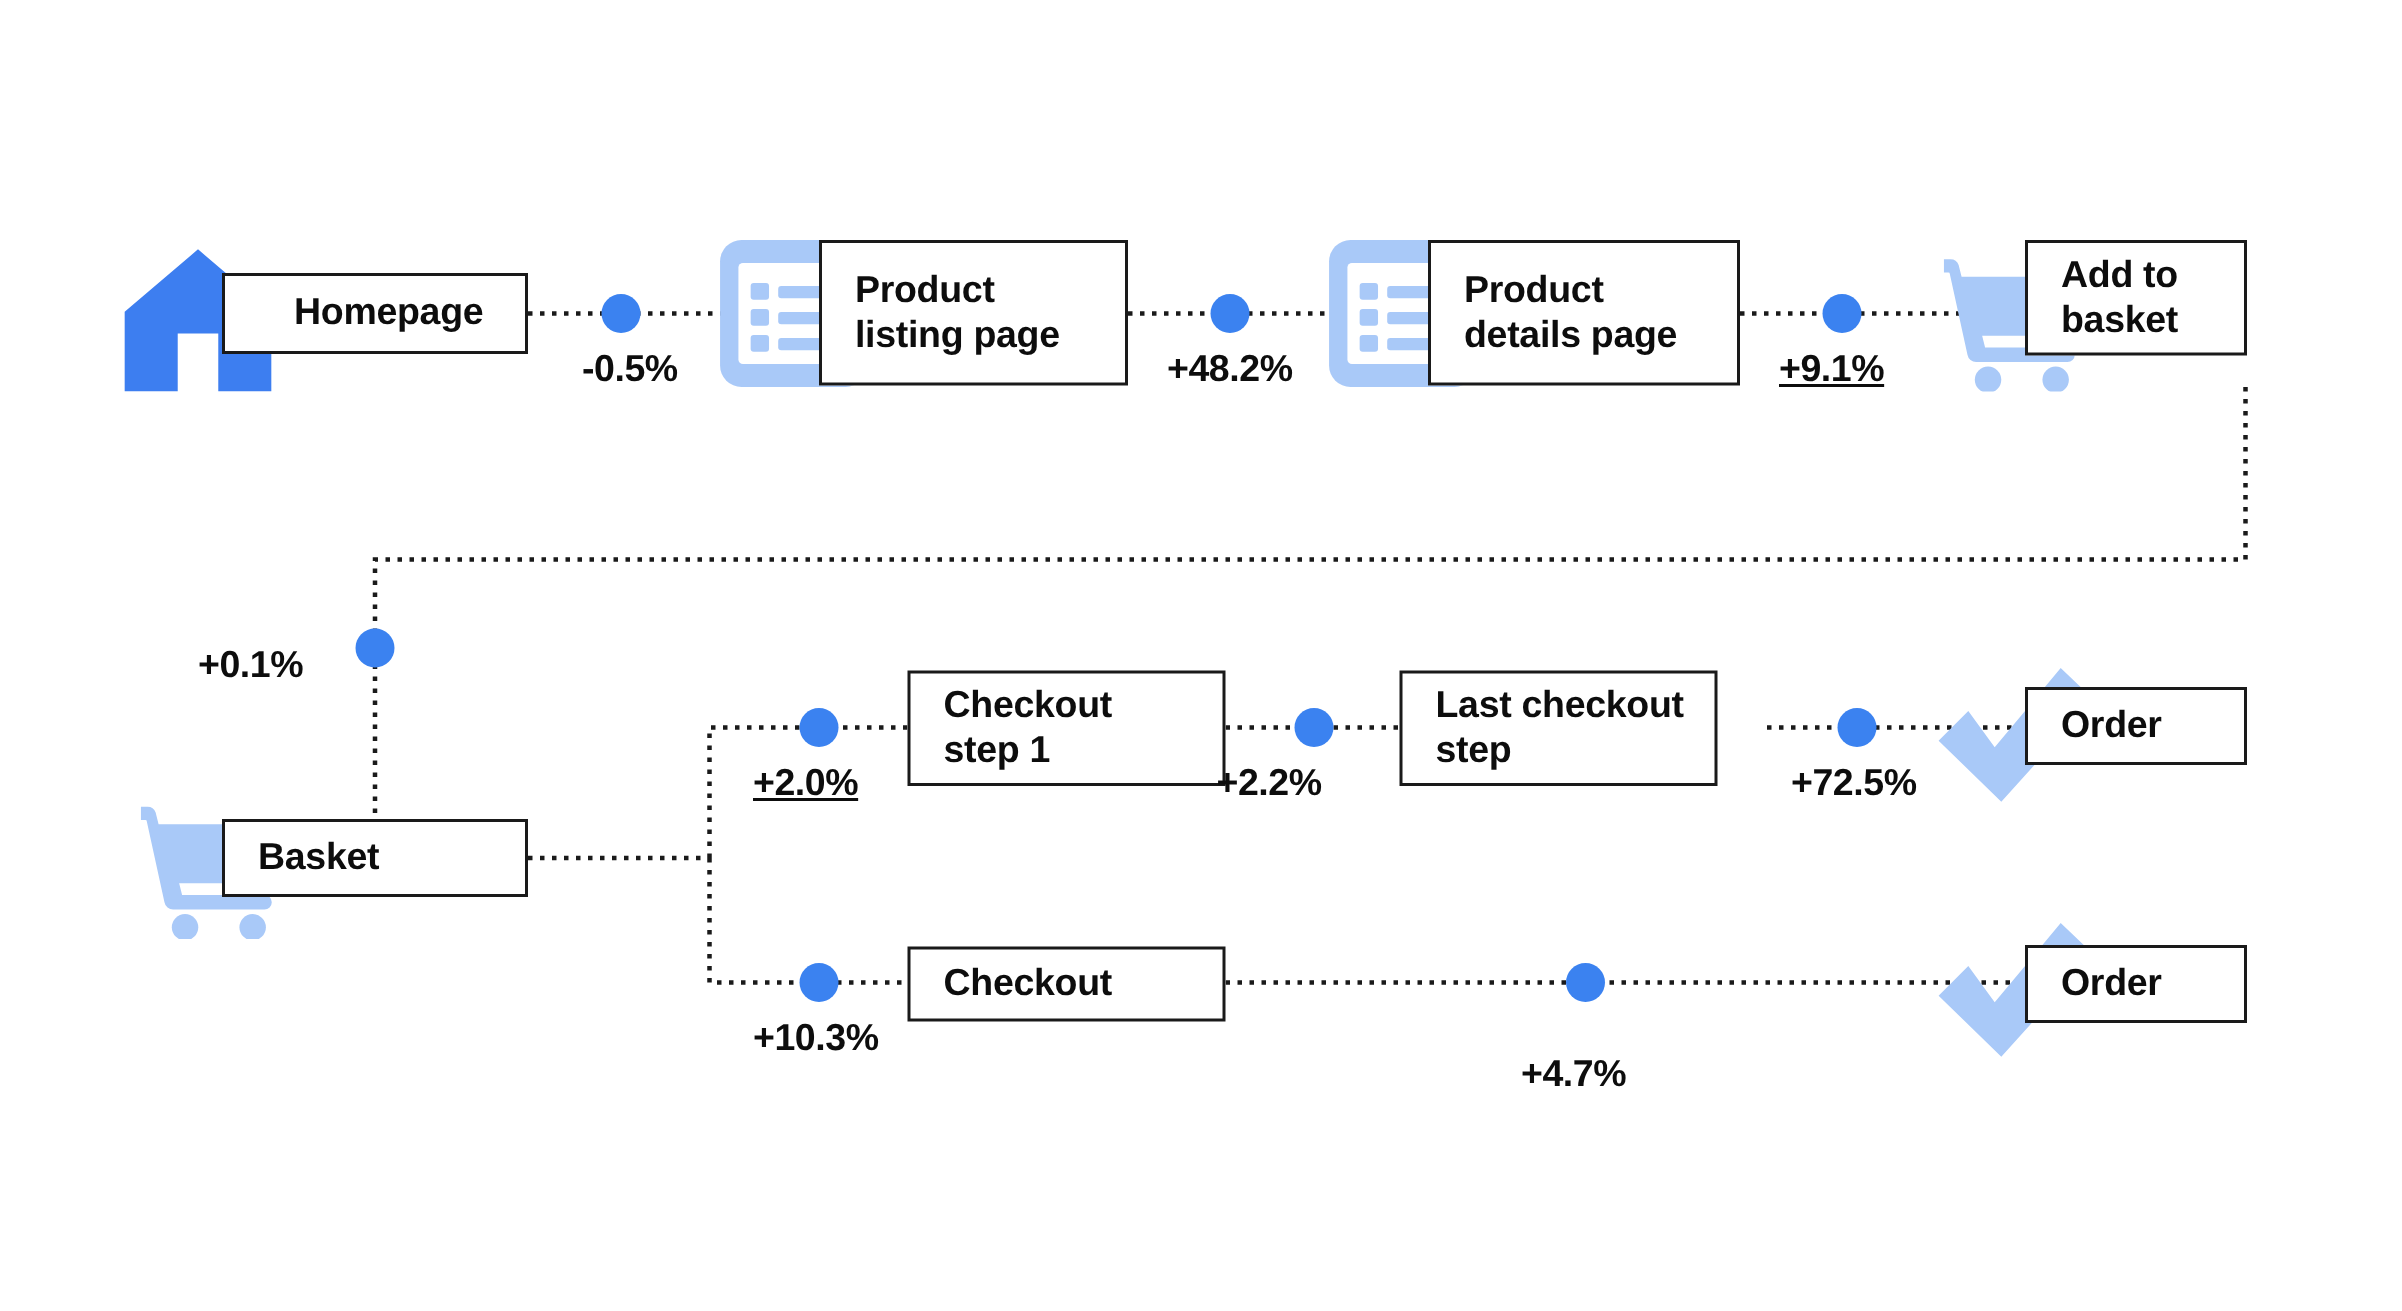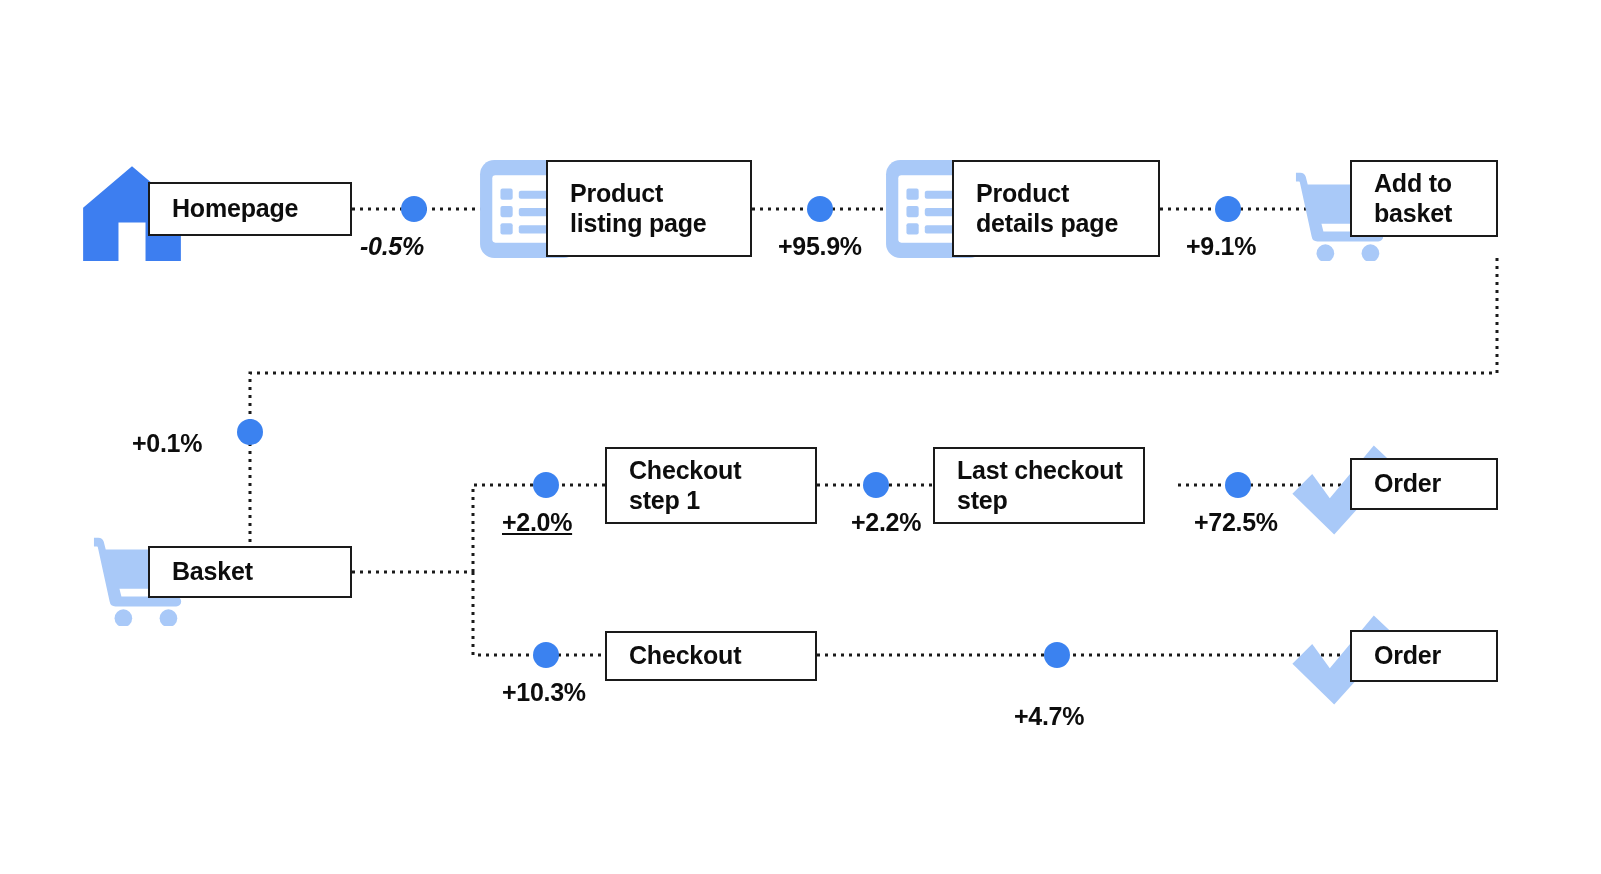--- a/index.html
+++ b/index.html
@@ -126,21 +126,21 @@
         </svg></div>
       <div class="icon" style="left: 1288px; top: 430px; width: 110px; height: 110px;"><svg viewBox="0 0 100 100" width="110" height="110">
           <path d="M38 62 L78 14 L98 33 L42 95 L4 58 L22 40 Z" fill="#a9c9f8"></path>
         </svg></div>
       <div class="icon" style="left: 1288px; top: 600px; width: 110px; height: 110px;"><svg viewBox="0 0 100 100" width="110" height="110">
           <path d="M38 62 L78 14 L98 33 L42 95 L4 58 L22 40 Z" fill="#a9c9f8"></path>
         </svg></div>
     </div>
 
   <div id="node-layer">
-      <div class="node" style="left: 148px; top: 182px; width: 204px; height: 54px;">
+      <div class="node" style="left: 148px; top: 182px; width: 204px; height: 54px; padding-left: 24px;">
         <div class="node-label">Homepage</div>
       </div>
       <div class="node" style="left: 546px; top: 160px; width: 206px; height: 97px;">
         <div class="node-label">Product
 listing page</div>
       </div>
       <div class="node" style="left: 952px; top: 160px; width: 208px; height: 97px;">
         <div class="node-label">Product
 details page</div>
       </div>
@@ -165,31 +165,31 @@
       <div class="node" style="left: 605px; top: 631px; width: 212px; height: 50px;">
         <div class="node-label">Checkout</div>
       </div>
       <div class="node" style="left: 1350px; top: 630px; width: 148px; height: 52px;">
         <div class="node-label">Order</div>
       </div>
     </div>
 
   <div id="delta-layer">
       <div class="dot" style="left: 401px; top: 196px; background: rgb(59, 130, 240);"></div>
-      <div class="delta" style="left: 360px; top: 232px; font-style: italic;">-0.5%</div>
+      <div class="delta" style="left: 388px; top: 232px;">-0.5%</div>
       <div class="dot" style="left: 807px; top: 196px; background: rgb(59, 130, 240);"></div>
-      <div class="delta" style="left: 778px; top: 232px;">+95.9%</div>
+      <div class="delta" style="left: 778px; top: 232px;">+48.2%</div>
       <div class="dot" style="left: 1215px; top: 196px; background: rgb(59, 130, 240);"></div>
-      <div class="delta" style="left: 1186px; top: 232px;">+9.1%</div>
+      <div class="delta" style="left: 1186px; top: 232px; text-decoration: underline;">+9.1%</div>
       <div class="dot" style="left: 237px; top: 419px; background: rgb(59, 130, 240);"></div>
       <div class="delta" style="left: 132px; top: 417px; margin-top: 12px;">+0.1%</div>
       <div class="dot" style="left: 533px; top: 472px; background: rgb(59, 130, 240);"></div>
       <div class="delta" style="left: 502px; top: 508px; text-decoration: underline;">+2.0%</div>
       <div class="dot" style="left: 863px; top: 472px; background: rgb(59, 130, 240);"></div>
-      <div class="delta" style="left: 851px; top: 508px;">+2.2%</div>
+      <div class="delta" style="left: 811px; top: 508px;">+2.2%</div>
       <div class="dot" style="left: 1225px; top: 472px; background: rgb(59, 130, 240);"></div>
       <div class="delta" style="left: 1194px; top: 508px;">+72.5%</div>
       <div class="dot" style="left: 533px; top: 642px; background: rgb(59, 130, 240);"></div>
       <div class="delta" style="left: 502px; top: 678px;">+10.3%</div>
       <div class="dot" style="left: 1044px; top: 642px; background: rgb(59, 130, 240);"></div>
       <div class="delta" style="left: 1014px; top: 678px; margin-top: 24px;">+4.7%</div>
     </div>
 
 </div>
 

